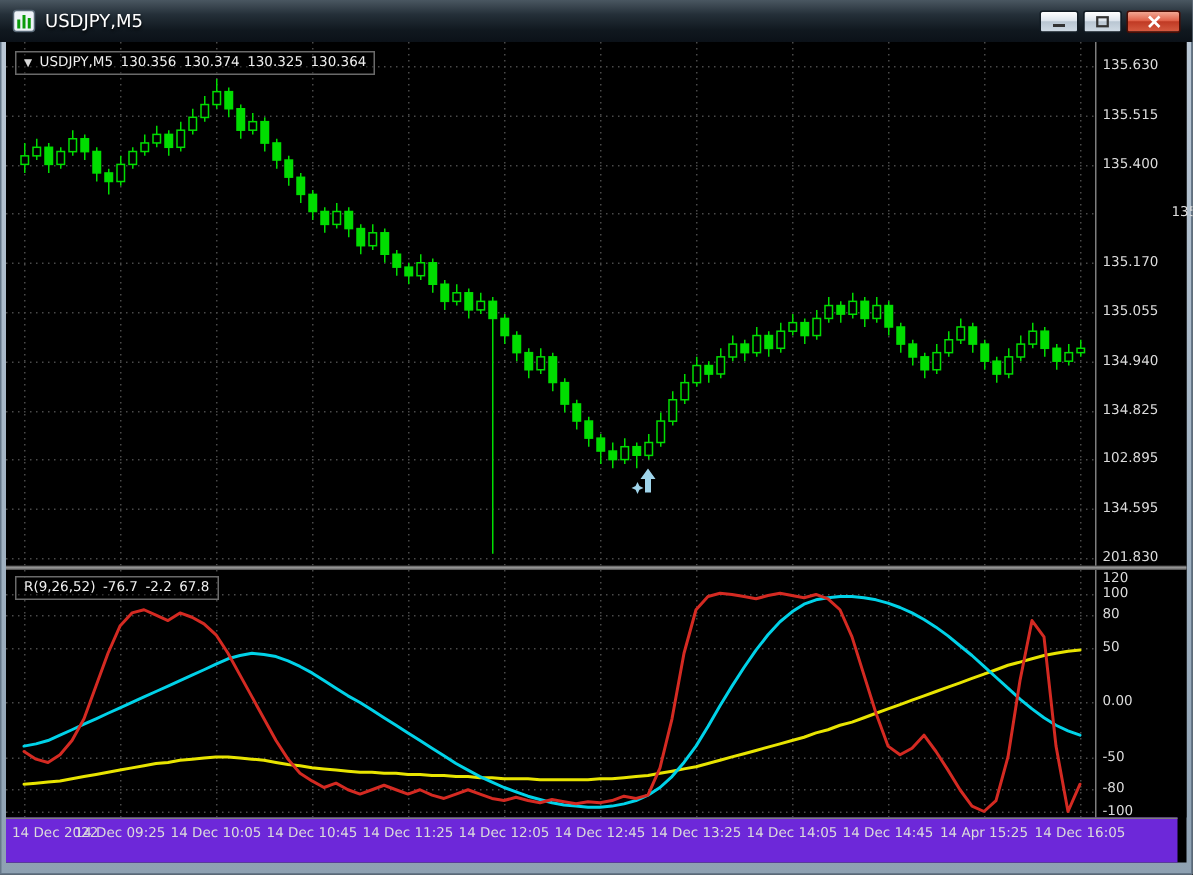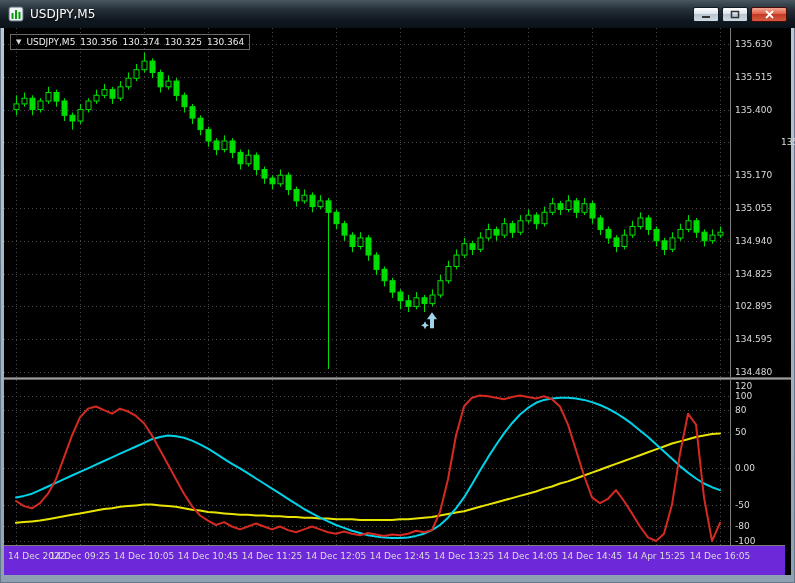--- a/index.html
+++ b/index.html
@@ -313,33 +313,39 @@
 
     <div class="ohlc-box">
       <span class="oct-toggle">▼</span>
       <span>USDJPY,M5</span>
       <span>130.356</span>
       <span>130.374</span>
       <span>130.325</span>
       <span>130.364</span>
     </div>
 
+    <div class="ind-box">
+      <span>R(9,26,52)</span>
+      <span>-76.7</span>
+      <span>-2.2</span>
+      <span>67.8</span>
+    </div>
 
     <div class="right-axis" id="right-axis">
         <div class="axis-label" style="top: 11px;">135.630</div>
         <div class="axis-label" style="top: 44px;">135.515</div>
         <div class="axis-label" style="top: 77px;">135.400</div>
         <div class="axis-label" style="top: 109px; margin-left: 46px;">135.285</div>
         <div class="axis-label" style="top: 142px;">135.170</div>
         <div class="axis-label" style="top: 175px;">135.055</div>
         <div class="axis-label" style="top: 208px;">134.940</div>
         <div class="axis-label" style="top: 241px;">134.825</div>
         <div class="axis-label" style="top: 273px;">102.895</div>
         <div class="axis-label" style="top: 306px;">134.595</div>
-        <div class="axis-label" style="top: 339px;">134.480</div>
+        <div class="axis-label" style="top: 339px;">201.830</div>
         <div class="axis-label" style="top: 353px;">120</div>
         <div class="axis-label" style="top: 363px;">100</div>
         <div class="axis-label" style="top: 377px;">80</div>
         <div class="axis-label" style="top: 399px;">50</div>
         <div class="axis-label" style="top: 435px;">0.00</div>
         <div class="axis-label" style="top: 472px;">-50</div>
         <div class="axis-label" style="top: 493px;">-80</div>
         <div class="axis-label" style="top: 508px;">-100</div>
       </div>
     <div class="time-axis" id="time-axis">

